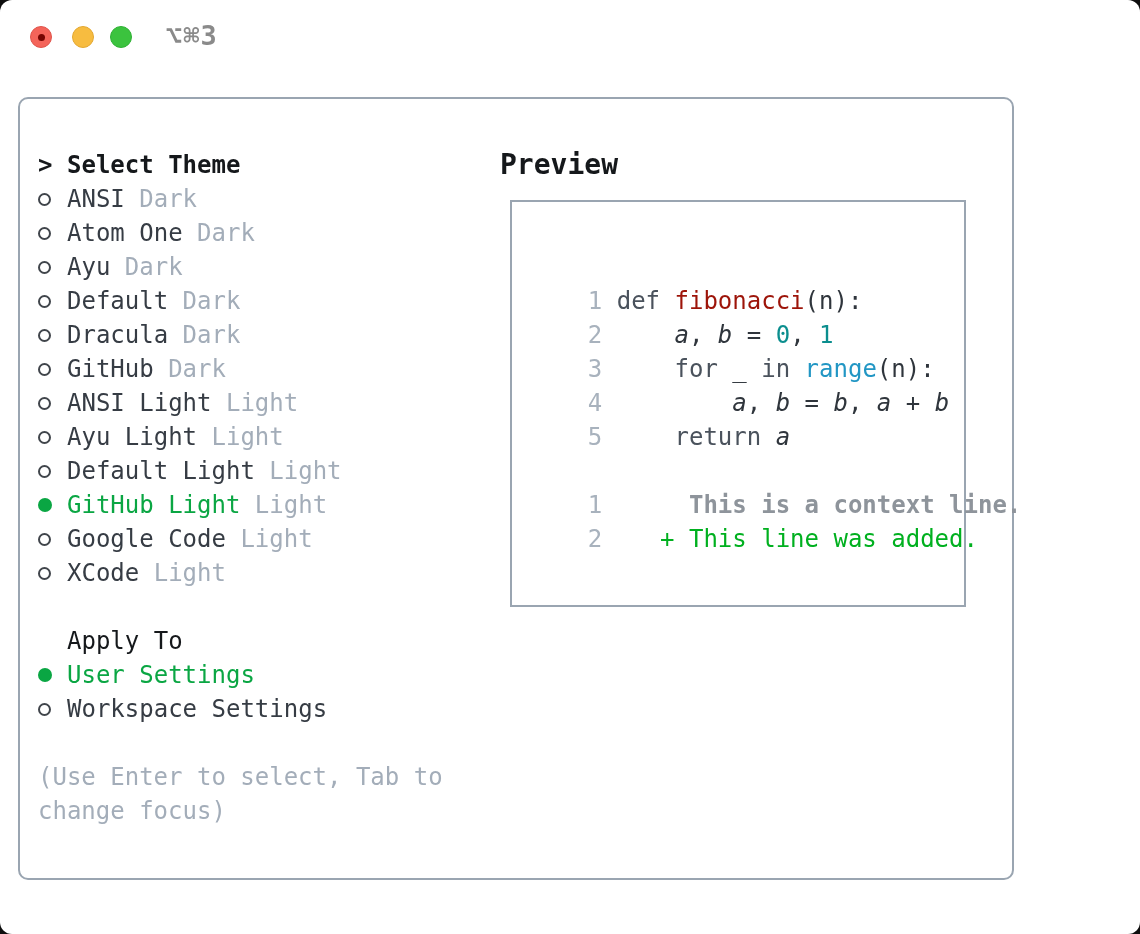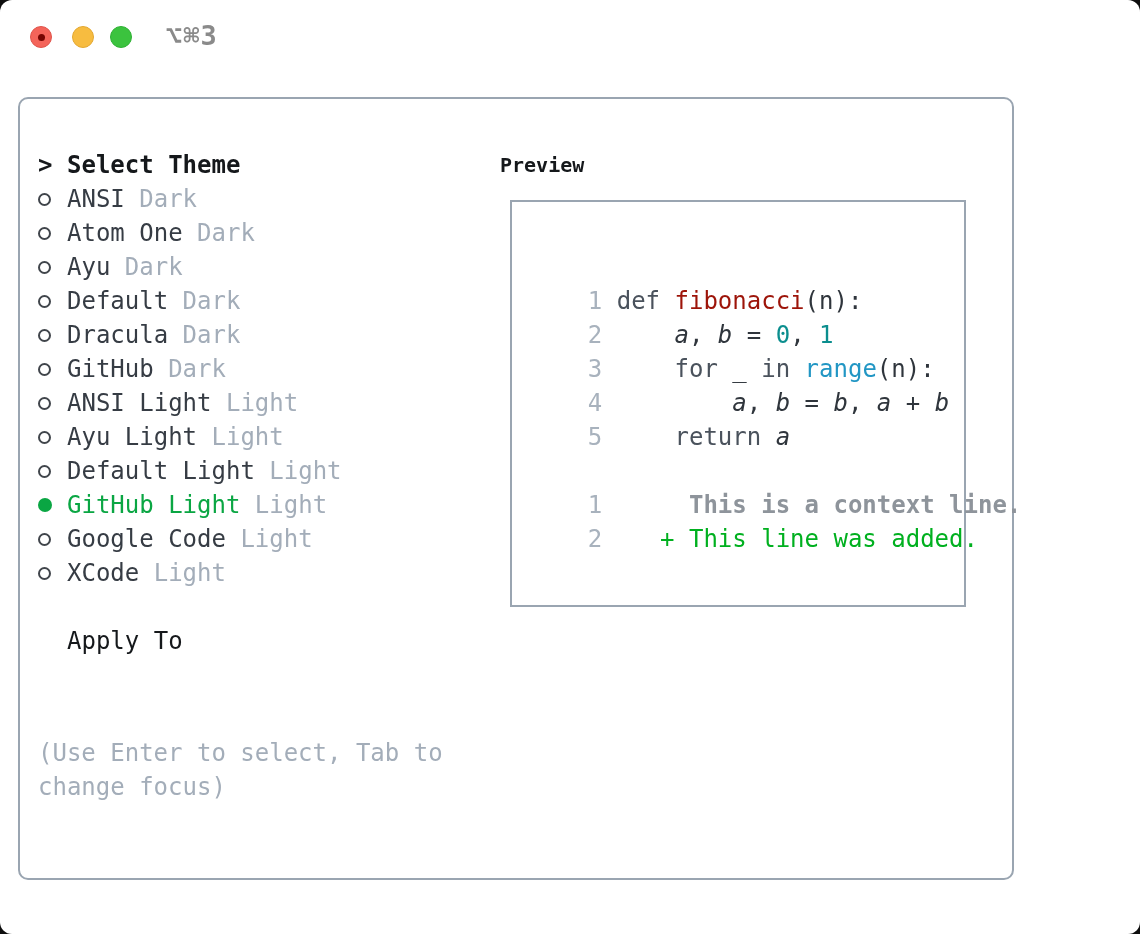--- a/index.html
+++ b/index.html
@@ -25,24 +25,24 @@
   .row { display:flex; align-items:center; height:34px; font-size:24px; color:var(--text_dark); white-space:pre; }
   .row .bullet-slot { width:29px; display:flex; align-items:center; }
   .radio { width:13px; height:13px; border-radius:50%; border:2.5px solid var(--ring_dark); background:transparent; }
   .radio.on { width:14px; height:14px; border:none; background:var(--selected_green); }
   .row.header .prompt { font-weight:700; color:var(--heading_black); }
   .row.header .hdr { font-weight:700; color:var(--heading_black); }
   .row .variant { color:var(--muted_gray); }
   .row.sel .name { color:var(--selected_green); }
   .row.section-title .lbl { color:var(--heading_black); }
   .spacer { height:34px; }
-  .hint { width:410px; font-size:24px; line-height:34px; color:var(--muted_gray); white-space:normal;margin-top:44px; }
+  .hint { width:410px; font-size:24px; line-height:34px; color:var(--muted_gray); white-space:normal; }
 
   
-  .preview-label { position:absolute; left:480px; top:49px; height:34px; line-height:34px; font-size:20px; font-weight:700; color:var(--heading_black); }
+  .preview-label { position:absolute; left:480px; top:49px; height:34px; line-height:34px; font-size:28px; font-weight:700; color:var(--heading_black); }
   .preview-box { position:absolute; left:490px; top:101px; width:456px; height:407px; border:2px solid var(--border_gray); background:#fff; }
   .code { position:absolute; left:18px; top:48px; }
   .cline { height:34px; line-height:34px; font-size:24px; white-space:pre; }
   .cline .gutter { color:var(--linenum_gray); }
   .tok-kw  { color:var(--kw_color); }
   .tok-pl  { color:var(--plain_color); }
   .tok-fn  { color:var(--fn_color); }
   .tok-id  { color:var(--plain_color); font-style:italic; }
   .tok-num { color:var(--num_color); }
   .tok-bi  { color:var(--builtin_color); }
@@ -134,20 +134,31 @@
   </div>
 </div>
 
       <div class="spacer"></div>
 
       <div class="row section-title">
         <span class="bullet-slot"></span>
         <span class="lbl">Apply To</span>
       </div>
 
+      <div id="apply-list">
+  <div class="row sel">
+    <span class="bullet-slot"><span class="radio on"></span></span>
+    <span class="name">User Settings</span><span> </span><span class="variant"></span>
+  </div>
+
+  <div class="row">
+    <span class="bullet-slot"><span class="radio"></span></span>
+    <span class="name">Workspace Settings</span><span> </span><span class="variant"></span>
+  </div>
+</div>
 
       <div class="spacer"></div>
 
       <div class="hint">(Use Enter to select, Tab to change focus)</div>
     </div>
 
     <div class="preview-label">Preview</div>
 
     <div class="preview-box">
       <div class="code" id="code-lines">

